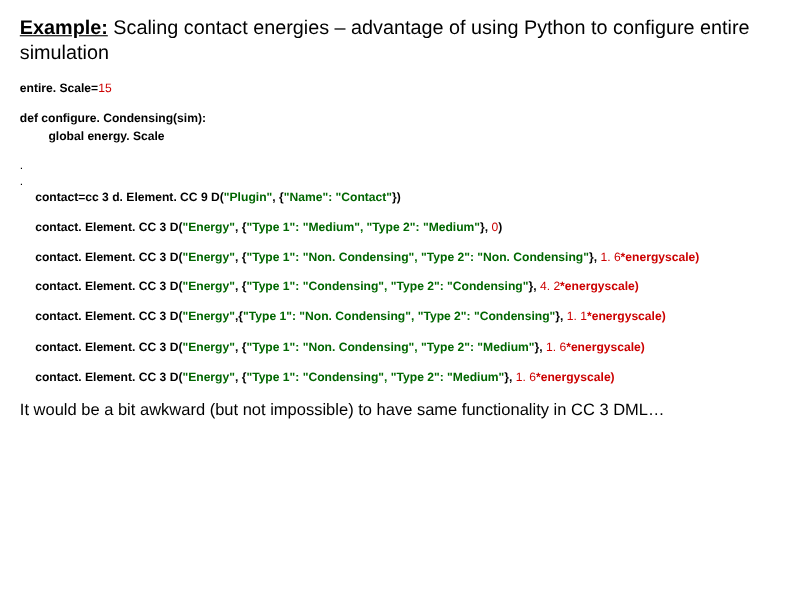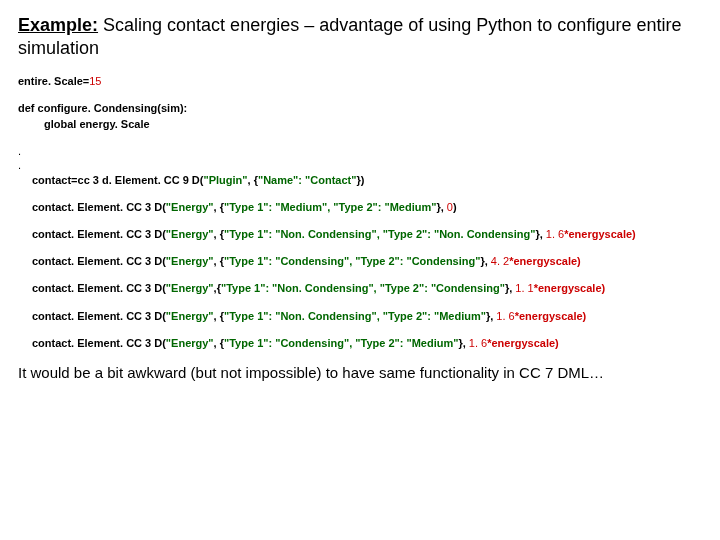--- a/index.html
+++ b/index.html
@@ -79,13 +79,13 @@
 <div class="code-line indent2"><span>contact. Element. CC 3 D(</span><span class="py-str">"Energy"</span><span>,{</span><span class="py-str">"Type 1": "Non. Condensing", "Type 2": "Condensing"</span><span>}, </span><span class="py-num">1. 1</span><span class="py-red">*energyscale)</span></div>
 
 <div class="gap"></div>
 
 <div class="code-line indent2"><span>contact. Element. CC 3 D(</span><span class="py-str">"Energy"</span><span>, {</span><span class="py-str">"Type 1": "Non. Condensing", "Type 2": "Medium"</span><span>}, </span><span class="py-num">1. 6</span><span class="py-red">*energyscale)</span></div>
 
 <div class="gap"></div>
 
 <div class="code-line indent2"><span>contact. Element. CC 3 D(</span><span class="py-str">"Energy"</span><span>, {</span><span class="py-str">"Type 1": "Condensing", "Type 2": "Medium"</span><span>}, </span><span class="py-num">1. 6</span><span class="py-red">*energyscale)</span></div>
 
-<div class="footer">It would be a bit awkward (but not impossible) to have same functionality in CC 7 DML…</div>
+<div class="footer">It would be a bit awkward (but not impossible) to have same functionality in CC 3 DML…</div>
 
 </body></html>

